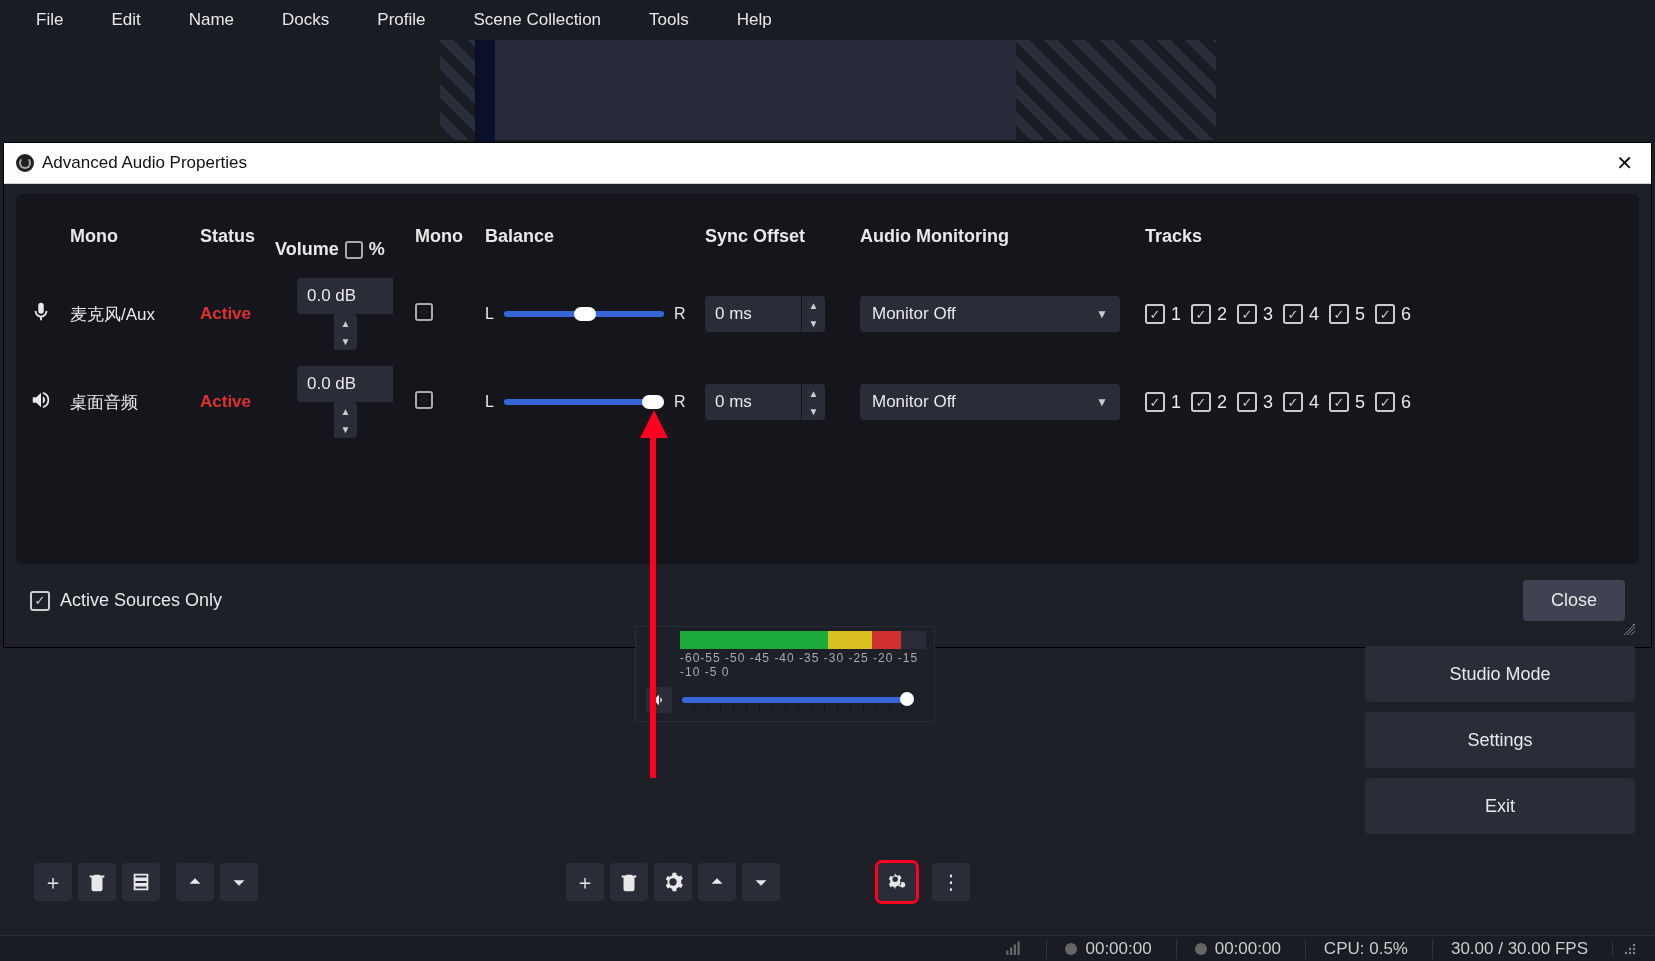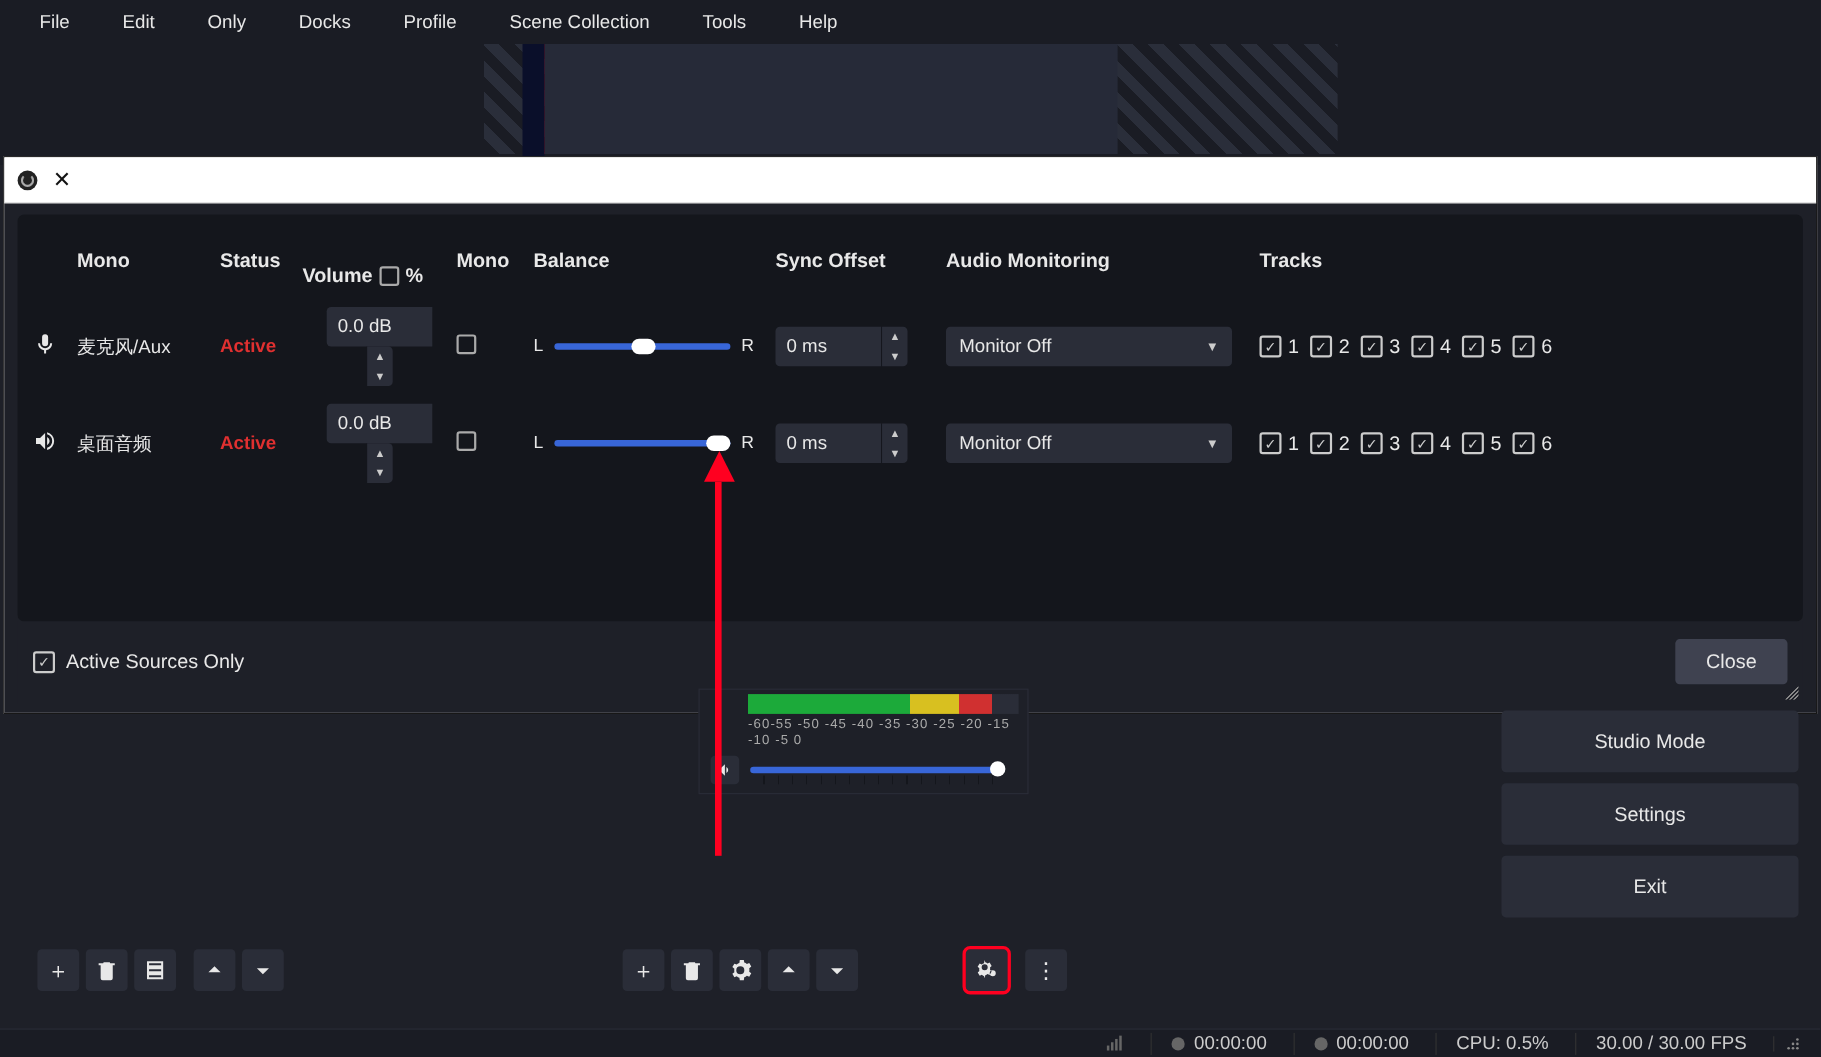--- a/index.html
+++ b/index.html
@@ -246,39 +246,40 @@
 }
 
 svg.ic{ width:22px; height:22px; fill:#e8e8e8;}
 </style>
 </head>
 <body>
 
 <div class="menubar">
   <div class="menubar-item">File</div>
   <div class="menubar-item">Edit</div>
-  <div class="menubar-item">Only</div>
+  <div class="menubar-item">Name</div>
   <div class="menubar-item">Docks</div>
   <div class="menubar-item">Profile</div>
   <div class="menubar-item">Scene Collection</div>
   <div class="menubar-item">Tools</div>
   <div class="menubar-item">Help</div>
 </div>
 
 <div class="preview-area">
   <div class="preview-thumb">
     <div class="preview-left-stripes"></div>
     <div class="preview-stripes"></div>
     <div class="preview-dark-zone"></div>
   </div>
 </div>
 
 <div class="dialog">
   <div class="dialog-titlebar">
     <span class="obs-icon"></span>
+    <span class="dialog-title">Advanced Audio Properties</span>
     <span class="dialog-close">✕</span>
   </div>
   <div class="dialog-body">
     <div class="table-container">
       <div class="headers">
         <div></div>
         <div>Mono</div>
         <div>Status</div>
         <div class="vol-hdr">
           <span>Volume</span>

